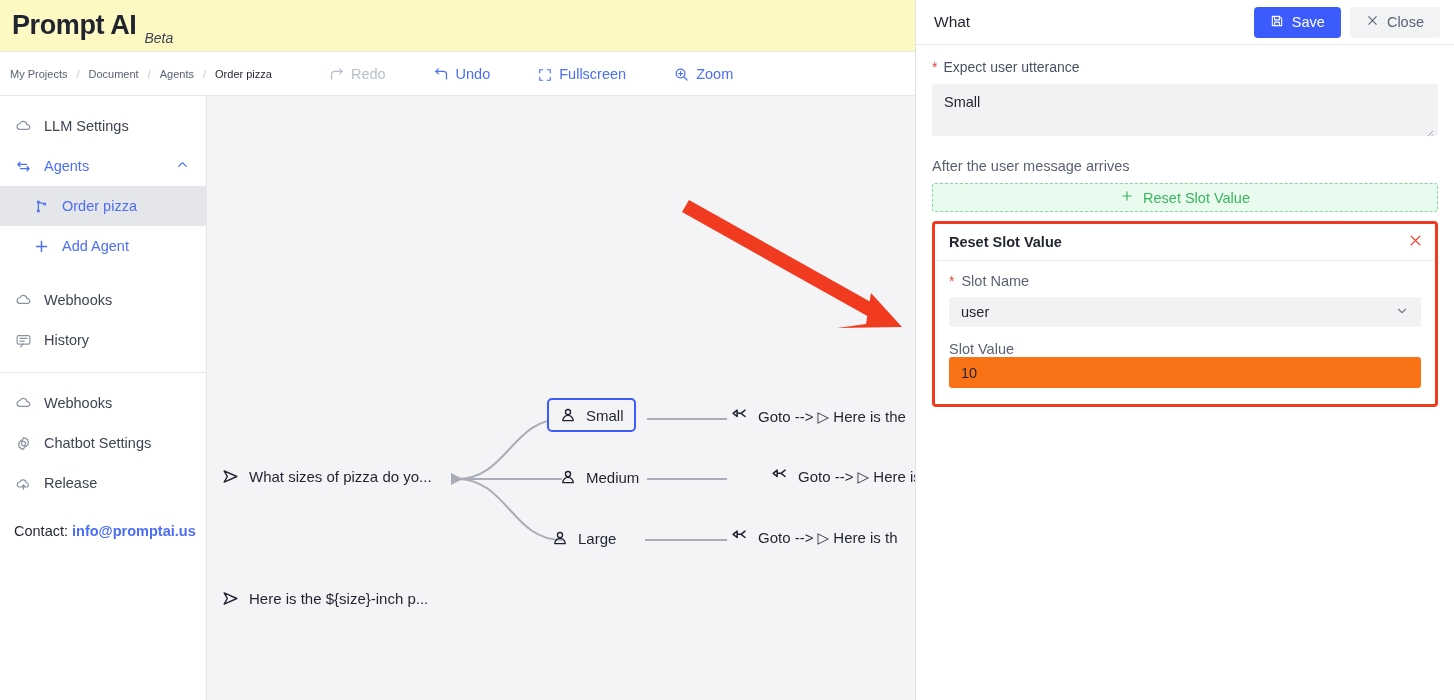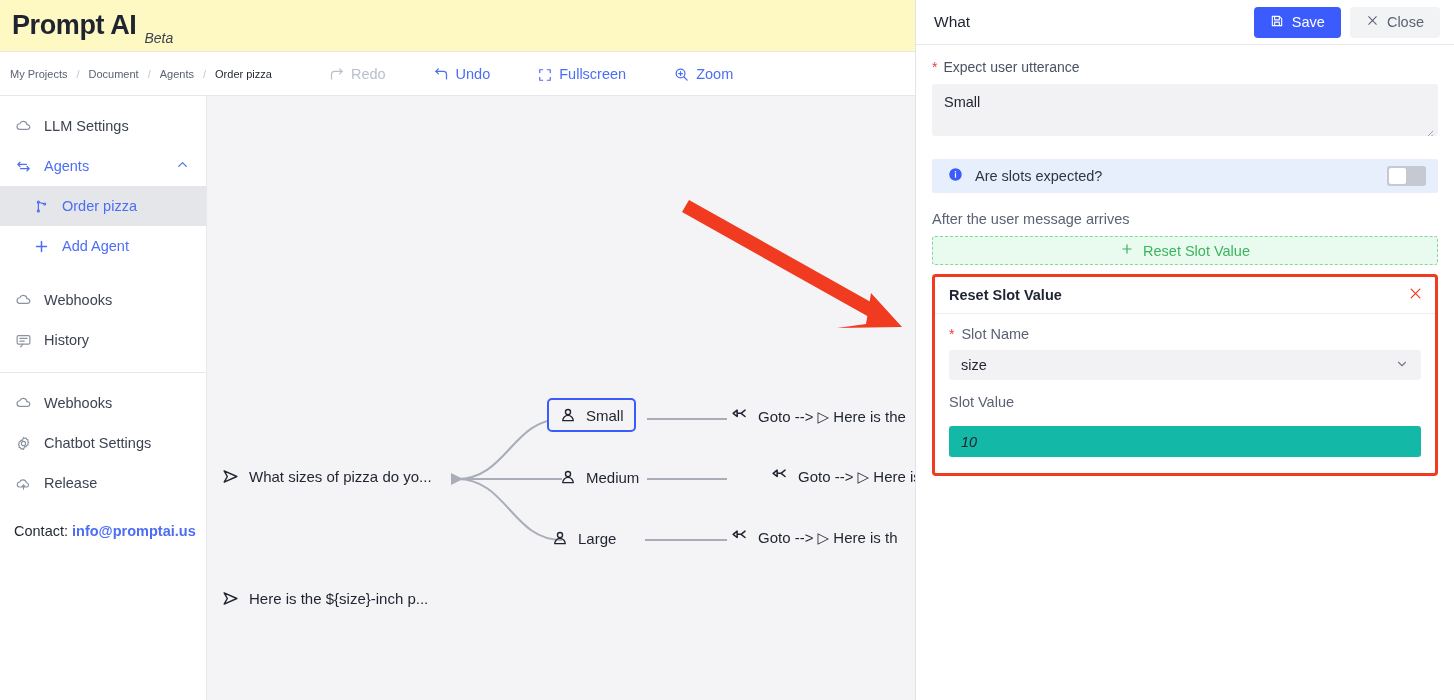--- a/index.html
+++ b/index.html
@@ -154,23 +154,23 @@
   .card-x { margin-left: auto; color: #f03b20; font-size: 17px; line-height: 1; }
   .card-body { padding: 12px 14px 16px 14px; }
   .sublabel { font-size: 14.5px; color: #5a6273; display: flex; align-items: center; gap: 7px; }
   .select {
     margin-top: 8px; height: 30px; background: #f2f2f4; border-radius: 3px;
     display: flex; align-items: center; padding: 0 12px;
     font-size: 14.5px; color: #1f2430;
   }
   .select .chv { margin-left: auto; color: #737a89; }
   .input {
-    margin-top: 16px; height: 31px; background: #14b8a6; border-radius: 3px;
+    margin-top: 0; height: 31px; background: #f97316; border-radius: 3px;
     display: flex; align-items: center; padding: 0 12px;
-    font-size: 14.5px; color: #1f2430; font-style: italic;
+    font-size: 14.5px; color: #1f2430;
   }
   .mt14 { margin-top: 14px; }
 </style>
 </head>
 <body>
 
 <div class="app">
 
   <div class="brandbar">
     <span class="brand-title">Prompt AI</span>
@@ -465,33 +465,20 @@
 
       <div class="ta-wrap">
         <textarea class="ta" style="">Small</textarea>
         <svg class="ta-grip" viewBox="0 0 10 10">
           <g stroke="#9aa0ad" stroke-width="1">
               <path d="M9 4L4 9M9 7.5L7.5 9"></path>
             </g>
         </svg>
       </div>
 
-      <div class="slots-bar">
-        <span>
-          <svg width="15" height="15" viewBox="0 0 24 24">
-            <circle cx="12" cy="12" r="10" fill="#3b5bfd"></circle>
-            <rect x="11" y="10" width="2" height="7" fill="#ffffff"></rect>
-            <rect x="11" y="6.5" width="2" height="2.2" fill="#ffffff"></rect>
-          </svg>
-        </span>
-        <span class="txt">Are slots expected?</span>
-        <div class="toggle">
-          <div class="knob"></div>
-        </div>
-      </div>
 
       <div class="section-label">After the user message arrives</div>
 
       <div class="add-btn">
         <span>
           <svg width="14" height="14" viewBox="0 0 24 24" fill="none" stroke="currentColor" stroke-width="2.1" stroke-linecap="round">
             <path d="M12 5v14M5 12h14"></path>
           </svg>
         </span>
         <span>Reset Slot Value</span>
@@ -505,21 +492,21 @@
               <path d="M5 5l14 14M19 5L5 19"></path>
             </svg>
           </span>
         </div>
         <div class="card-body">
           <div class="sublabel">
             <span class="req">*</span>
             <span>Slot Name</span>
           </div>
           <div class="select">
-            <span>size</span>
+            <span>user</span>
             <span class="chv">
               <svg width="14" height="14" viewBox="0 0 24 24" fill="none" stroke="currentColor" stroke-width="2" stroke-linecap="round" stroke-linejoin="round">
                 <polyline points="6 9 12 15 18 9"></polyline>
               </svg>
             </span>
           </div>
 
           <div class="sublabel mt14">
             <span>Slot Value</span>
           </div>

